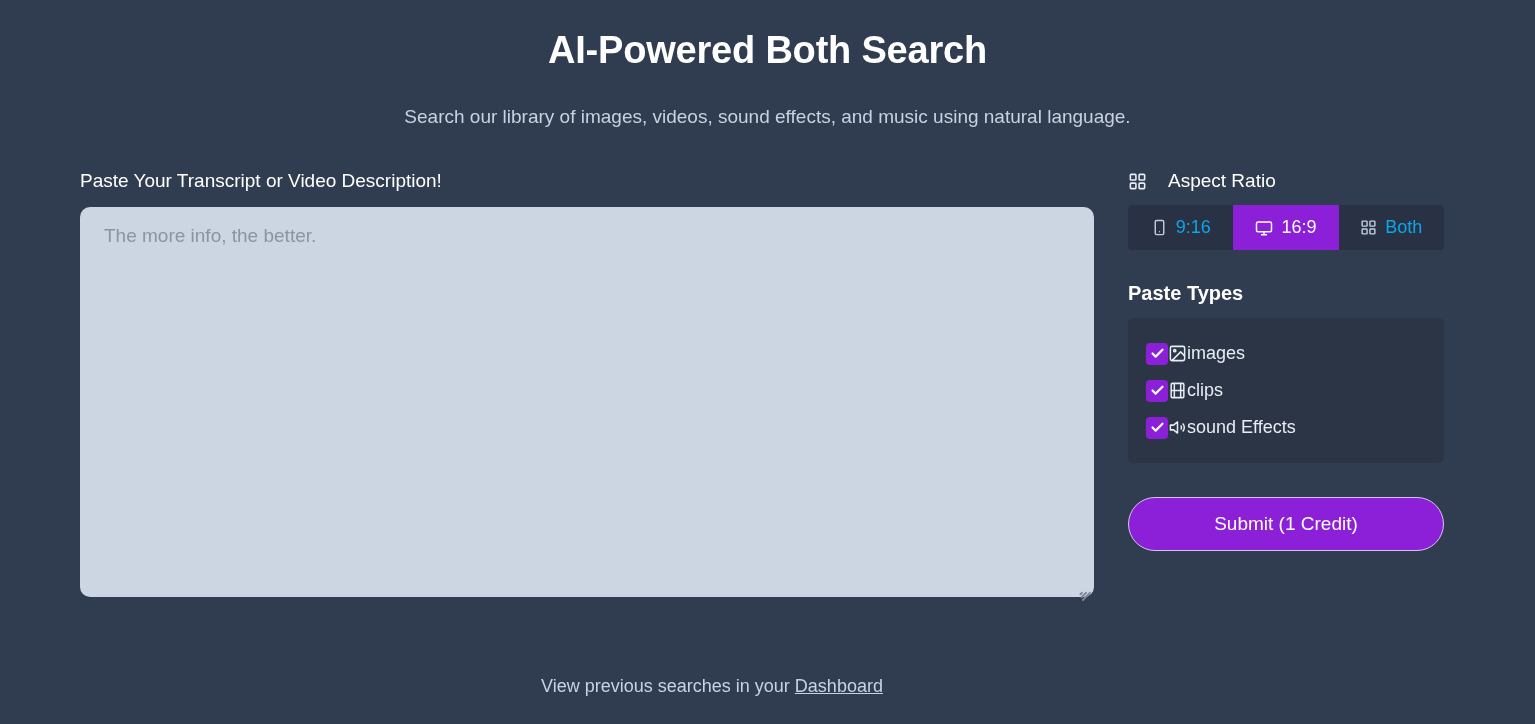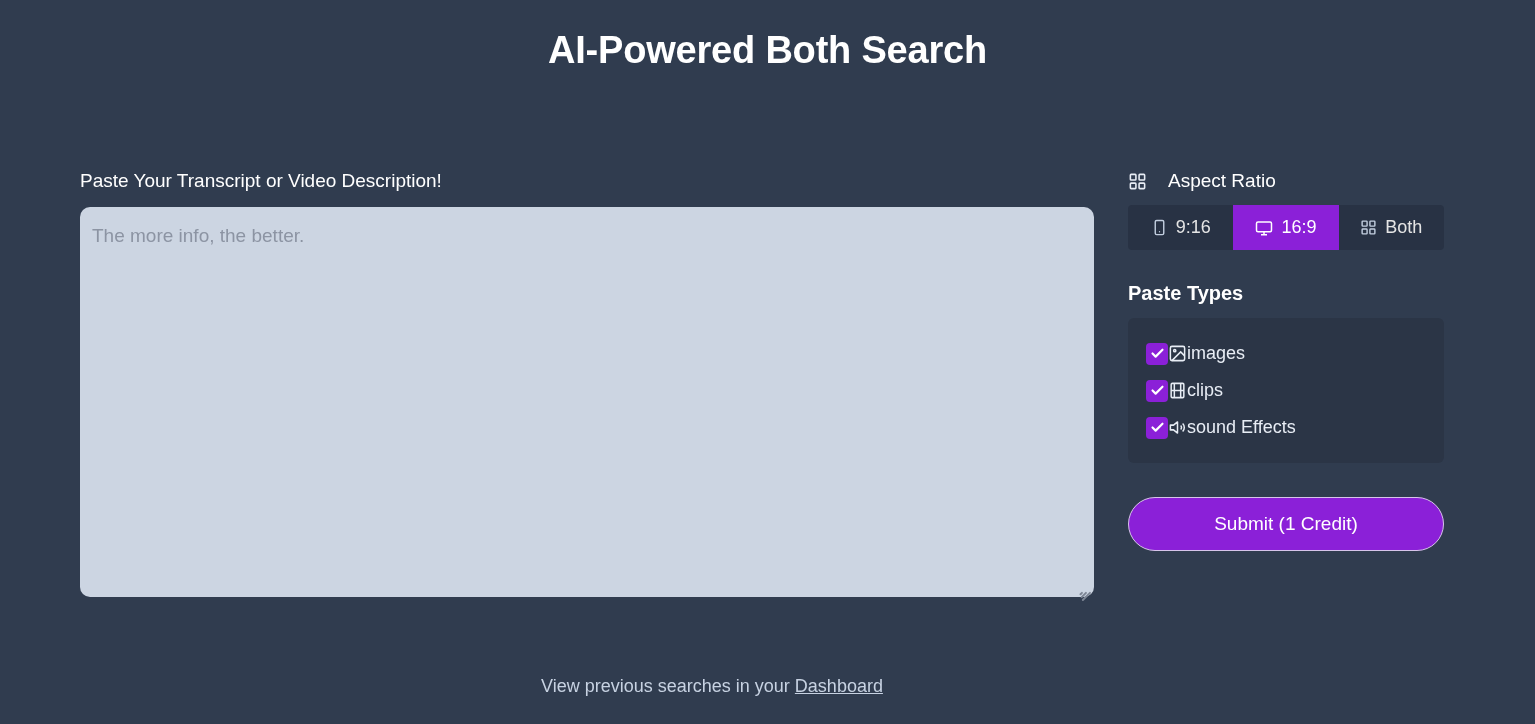--- a/index.html
+++ b/index.html
@@ -69,21 +69,21 @@
     color: #ffffff;
     margin: 0 0 14px 0;
     line-height: 1.2;
   }
   .transcript-box {
     width: 1014px;
     height: 390px;
     background: #ccd5e2;
     border: none;
     border-radius: 10px;
-    padding: 18px 12px;
+    padding: 18px 24px;
     font-family: "Liberation Sans", sans-serif;
     font-size: 19px;
     color: #2a3342;
     resize: none;
     display: block;
     outline: none;
     position: relative;
   }
   .transcript-box::placeholder {
     color: #8c94a3;
@@ -134,21 +134,21 @@
     height: 45px;
     margin-bottom: 32px;
   }
   .segment {
     flex: 1;
     display: flex;
     align-items: center;
     justify-content: center;
     gap: 8px;
     font-size: 18px;
-    color: #e5e5e5;
+    color: #0ea5e9;
     cursor: pointer;
     background: transparent;
     border: none;
     font-family: "Liberation Sans", sans-serif;
     height: 45px;
   }
   .segment.active {
     background: #8b20d8;
     color: #ffffff;
   }
@@ -221,20 +221,21 @@
     cursor: pointer;
   }
 </style>
 </head>
 <body>
 
 <div class="page">
 
   <div class="header">
     <h1 class="app-title">AI-Powered Both Search</h1>
+    <p class="app-subtitle">Search our library of images, videos, sound effects, and music using natural language.</p>
   </div>
 
   <div class="main">
 
     <div class="left-col">
       <div class="field-label">Paste Your Transcript or Video Description!</div>
       <div class="transcript-wrap">
         <textarea class="transcript-box" placeholder="The more info, the better." style=""></textarea>
         <div class="resize-handle">
           <span></span>

